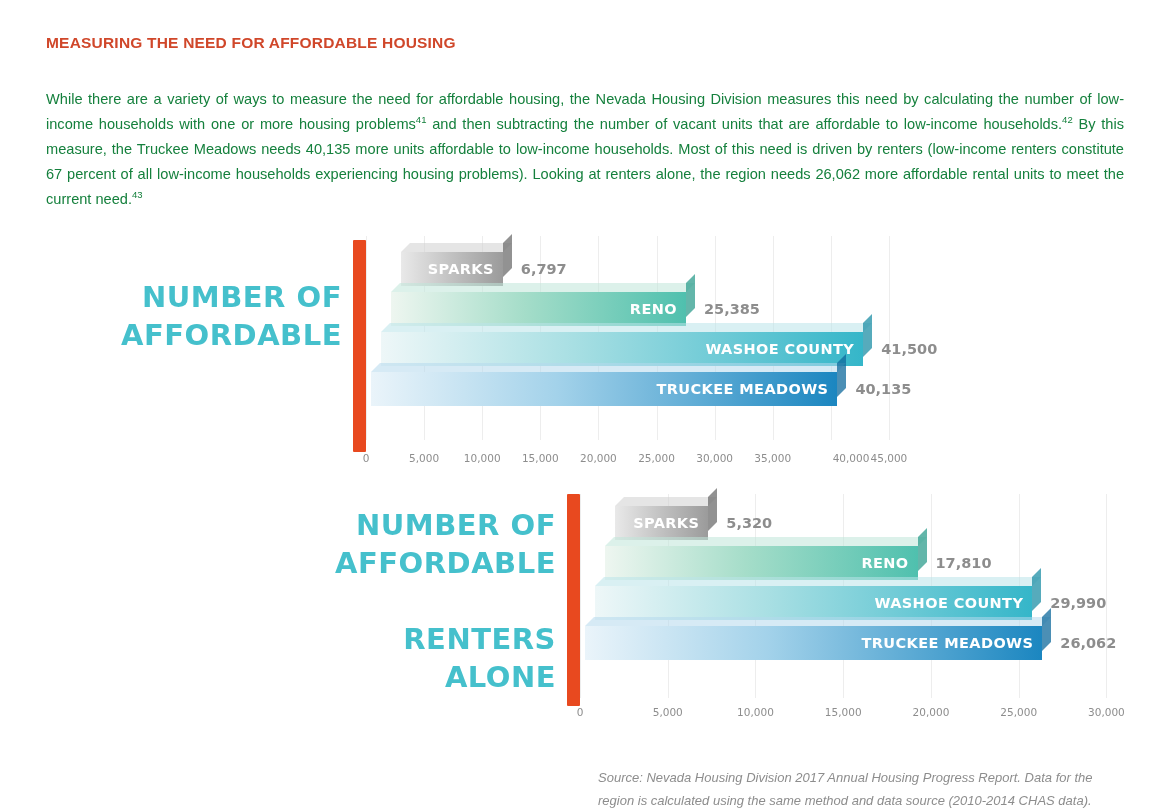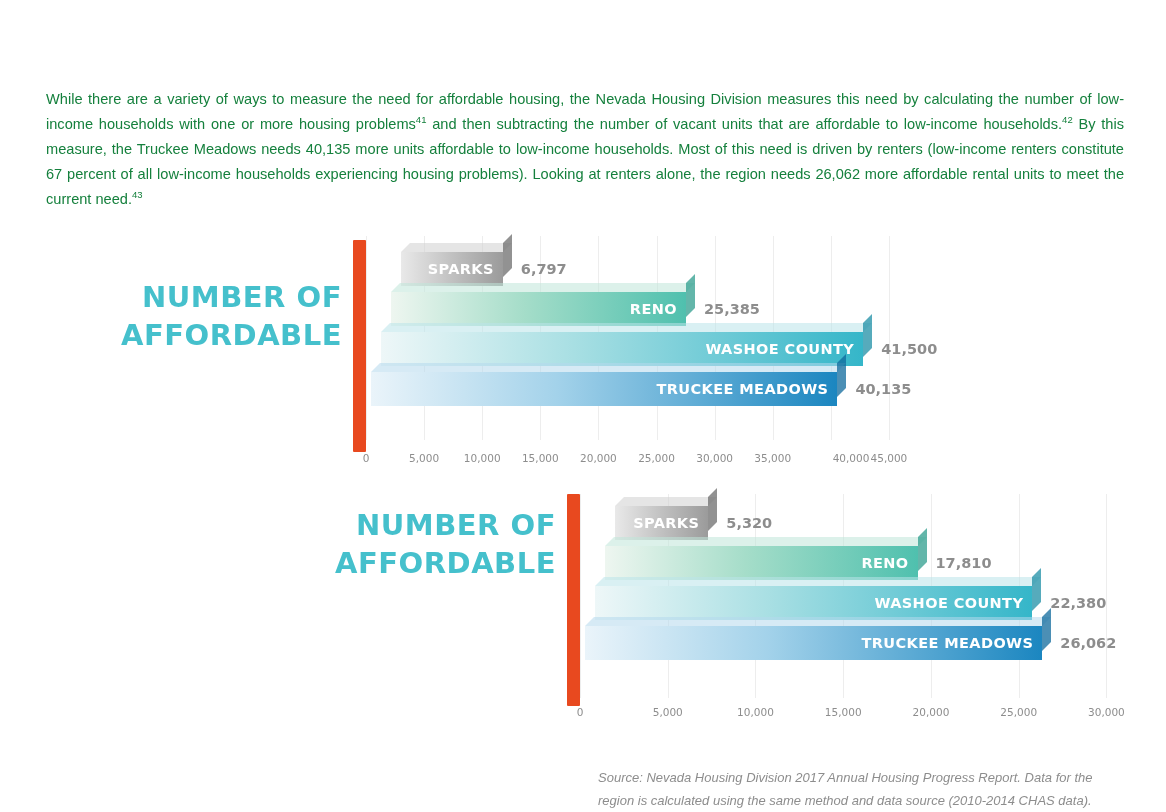--- a/index.html
+++ b/index.html
@@ -209,20 +209,21 @@
     line-height: 23px;
     color: #8d8d8d;
     text-align: left;
   }
 </style>
 </head>
 <body>
 
 <div class="page">
 
+  <div class="section-heading">MEASURING THE NEED FOR AFFORDABLE HOUSING</div>
 
   <p class="body-copy">While there are a variety of ways to measure the need for affordable housing, the Nevada Housing Division measures this need by calculating the number of low-income households with one or more housing problems<sup>41</sup> and then subtracting the number of vacant units that are affordable to low-income households.<sup>42</sup> By this measure, the Truckee Meadows needs 40,135 more units affordable to low-income households. Most of this need is driven by renters (low-income renters constitute 67 percent of all low-income households experiencing housing problems). Looking at renters alone, the region needs 26,062 more affordable rental units to meet the current need.<sup>43</sup></p>
 
   <div class="chart-block" id="chart-1">
     <div class="chart-title"><span>NUMBER OF</span><br><span>AFFORDABLE</span><br></div>
     <div class="axis-bar"></div>
     <div class="plot">
         <div class="gridline" style="left: 0px;"></div>
         <div class="gridline" style="left: 58.1053px;"></div>
         <div class="gridline" style="left: 116.211px;"></div>
@@ -274,21 +275,21 @@
         <div class="tick" style="left: 232.421px;">20,000</div>
         <div class="tick" style="left: 290.526px;">25,000</div>
         <div class="tick" style="left: 348.632px;">30,000</div>
         <div class="tick" style="left: 406.737px;">35,000</div>
         <div class="tick" style="left: 485px;">40,000</div>
         <div class="tick" style="left: 522.947px;">45,000</div>
       </div>
   </div>
 
   <div class="chart-block" id="chart-2">
-    <div class="chart-title"><span>NUMBER OF</span><br><span>AFFORDABLE</span><br><br></div>
+    <div class="chart-title"><span>NUMBER OF</span><br><span>AFFORDABLE</span><br><br><span>RENTERS ALONE</span></div>
     <div class="axis-bar"></div>
     <div class="plot">
         <div class="gridline" style="left: 0px;"></div>
         <div class="gridline" style="left: 87.7419px;"></div>
         <div class="gridline" style="left: 175.484px;"></div>
         <div class="gridline" style="left: 263.226px;"></div>
         <div class="gridline" style="left: 350.968px;"></div>
         <div class="gridline" style="left: 438.71px;"></div>
         <div class="gridline" style="left: 526.452px;"></div>
         <div class="bar-row" style="left: 35px; top: 14px; width: 173.357px;">
@@ -306,21 +307,21 @@
             <div class="label">RENO</div>
           </div>
           <div class="bar-value" style="left: 330.537px;">17,810</div>
         </div>
         <div class="bar-row" style="left: 15px; top: 94px; width: 517.306px;">
           <div class="bar fill-washoe" style="width: 437.306px;">
             <div class="top top-washoe"></div>
             <div class="side side-washoe"></div>
             <div class="label">WASHOE COUNTY</div>
           </div>
-          <div class="bar-value" style="left: 455.306px;">22,380</div>
+          <div class="bar-value" style="left: 455.306px;">29,990</div>
         </div>
         <div class="bar-row" style="left: 5px; top: 134px; width: 537.346px;">
           <div class="bar fill-truckee" style="width: 457.346px;">
             <div class="top top-truckee"></div>
             <div class="side side-truckee"></div>
             <div class="label">TRUCKEE MEADOWS</div>
           </div>
           <div class="bar-value" style="left: 475.346px;">26,062</div>
         </div>
       </div>

